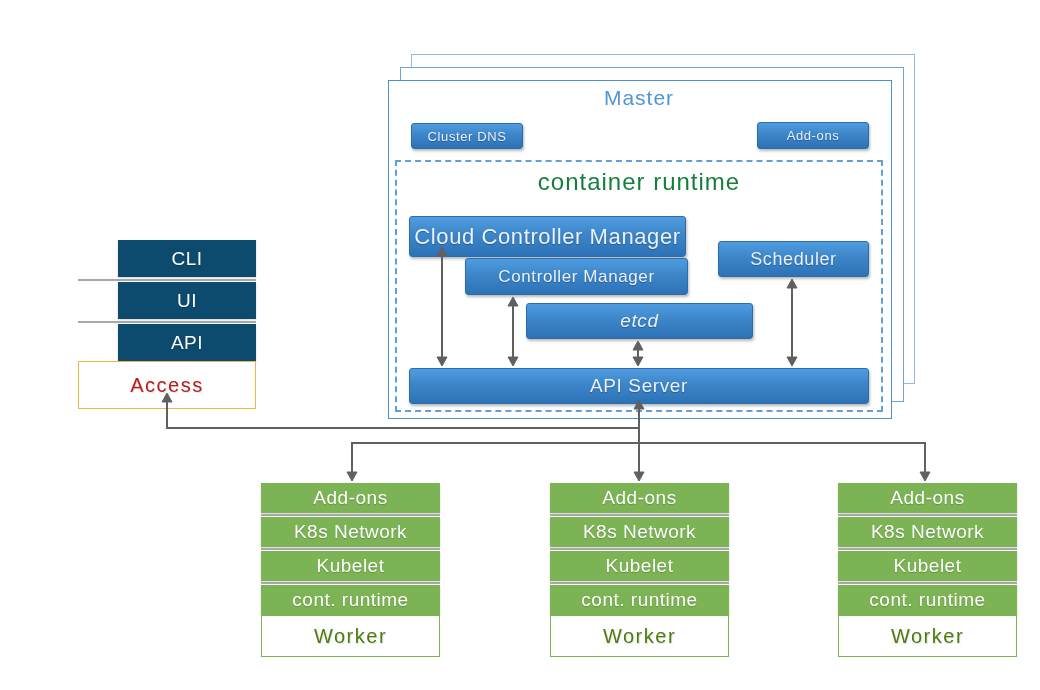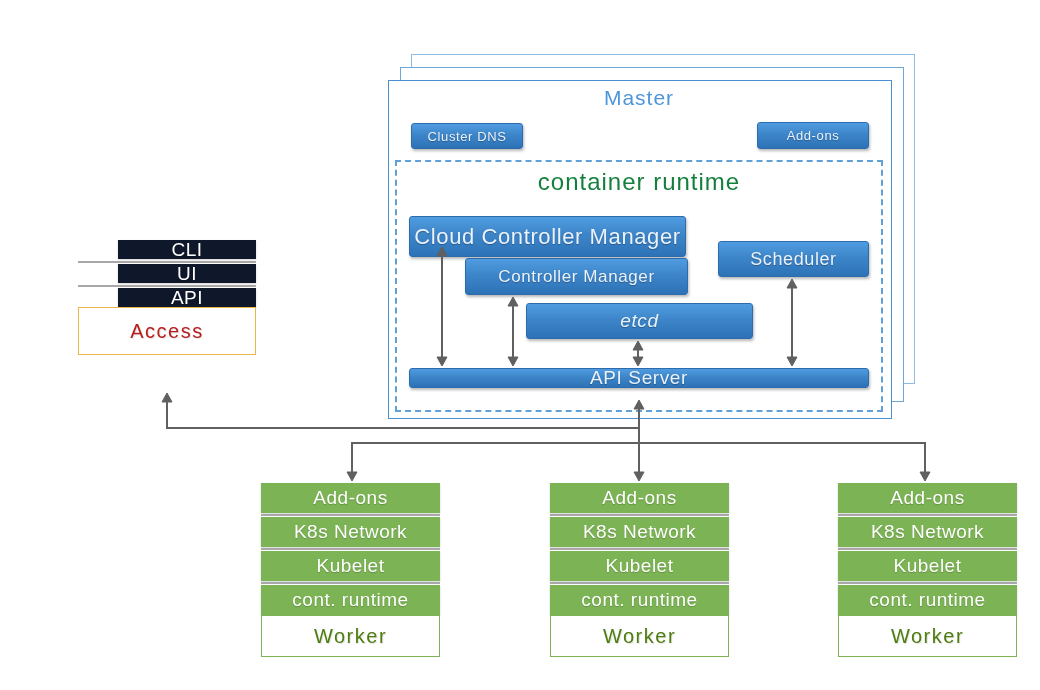--- a/index.html
+++ b/index.html
@@ -33,37 +33,37 @@
     color:#EAF3FB; display:flex; align-items:center; justify-content:center;
     letter-spacing:0.6px; text-shadow:0 1px 1px rgba(0,0,0,0.28);
     box-shadow:1px 2px 3px rgba(0,0,0,0.28);
   }
   .cluster-dns { left:411px; top:123px; width:112px; height:26px; font-size:13px; }
   .addons-btn  { left:757px; top:122px; width:112px; height:27px; font-size:13px; }
   .ccm        { left:409px; top:216px; width:277px; height:41px; font-size:22px; }
   .cm         { left:465px; top:258px; width:223px; height:37px; font-size:17px; }
   .etcd       { left:526px; top:303px; width:227px; height:36px; font-size:19px;font-style:italic; }
   .scheduler  { left:718px; top:241px; width:151px; height:36px; font-size:18px; }
-  .api-server { left:409px; top:368px; width:460px; height:20px; font-size:19px; }
+  .api-server { left:409px; top:368px; width:460px; height:36px; font-size:19px; }
 
   
   .stack { position:absolute; display:flex; flex-direction:column; }
   .stack .row {
     display:flex; align-items:center; justify-content:center;
     color:#ffffff; text-shadow:0 1px 1px rgba(0,0,0,0.2);
     box-shadow:0 1px 2px rgba(0,0,0,0.18); letter-spacing:0.5px;
   }
   .stack .sep { background:#A8A8A8; }
   .stack .footer {
     background:#ffffff; display:flex; align-items:center; justify-content:center;
     letter-spacing:1.5px; text-shadow:1px 1px 1px rgba(0,0,0,0.12);
   }
 
   .access-stack { left:78px; top:240px; width:178px; }
-  .access-stack .row { height:19px; background:#0f172a; font-size:19px;margin-left:40px; }
+  .access-stack .row { height:37px; background:#0c4a6e; font-size:19px;margin-left:40px; }
   .access-stack .sep { height:2px; margin:1.5px 0; }
   .access-stack .footer { height:48px; border:1.5px solid #EBB54B; color:#b91c1c; font-size:20px; box-sizing:border-box; }
 
   .worker-stack { width:179px; top:483px; }
   .worker-stack .row { height:30px; background:#7CB354; font-size:19px; }
   .worker-stack .sep { height:2px; margin:1px 0; }
   .worker-stack .footer { height:42px; border:1.5px solid #7CB354; color:#4d7c0f; font-size:20px; box-sizing:border-box; }
   .w1 { left:261px; } .w2 { left:550px; } .w3 { left:838px; }
 
   .overlay { position:absolute; left:0; top:0; z-index:5; pointer-events:none; }

